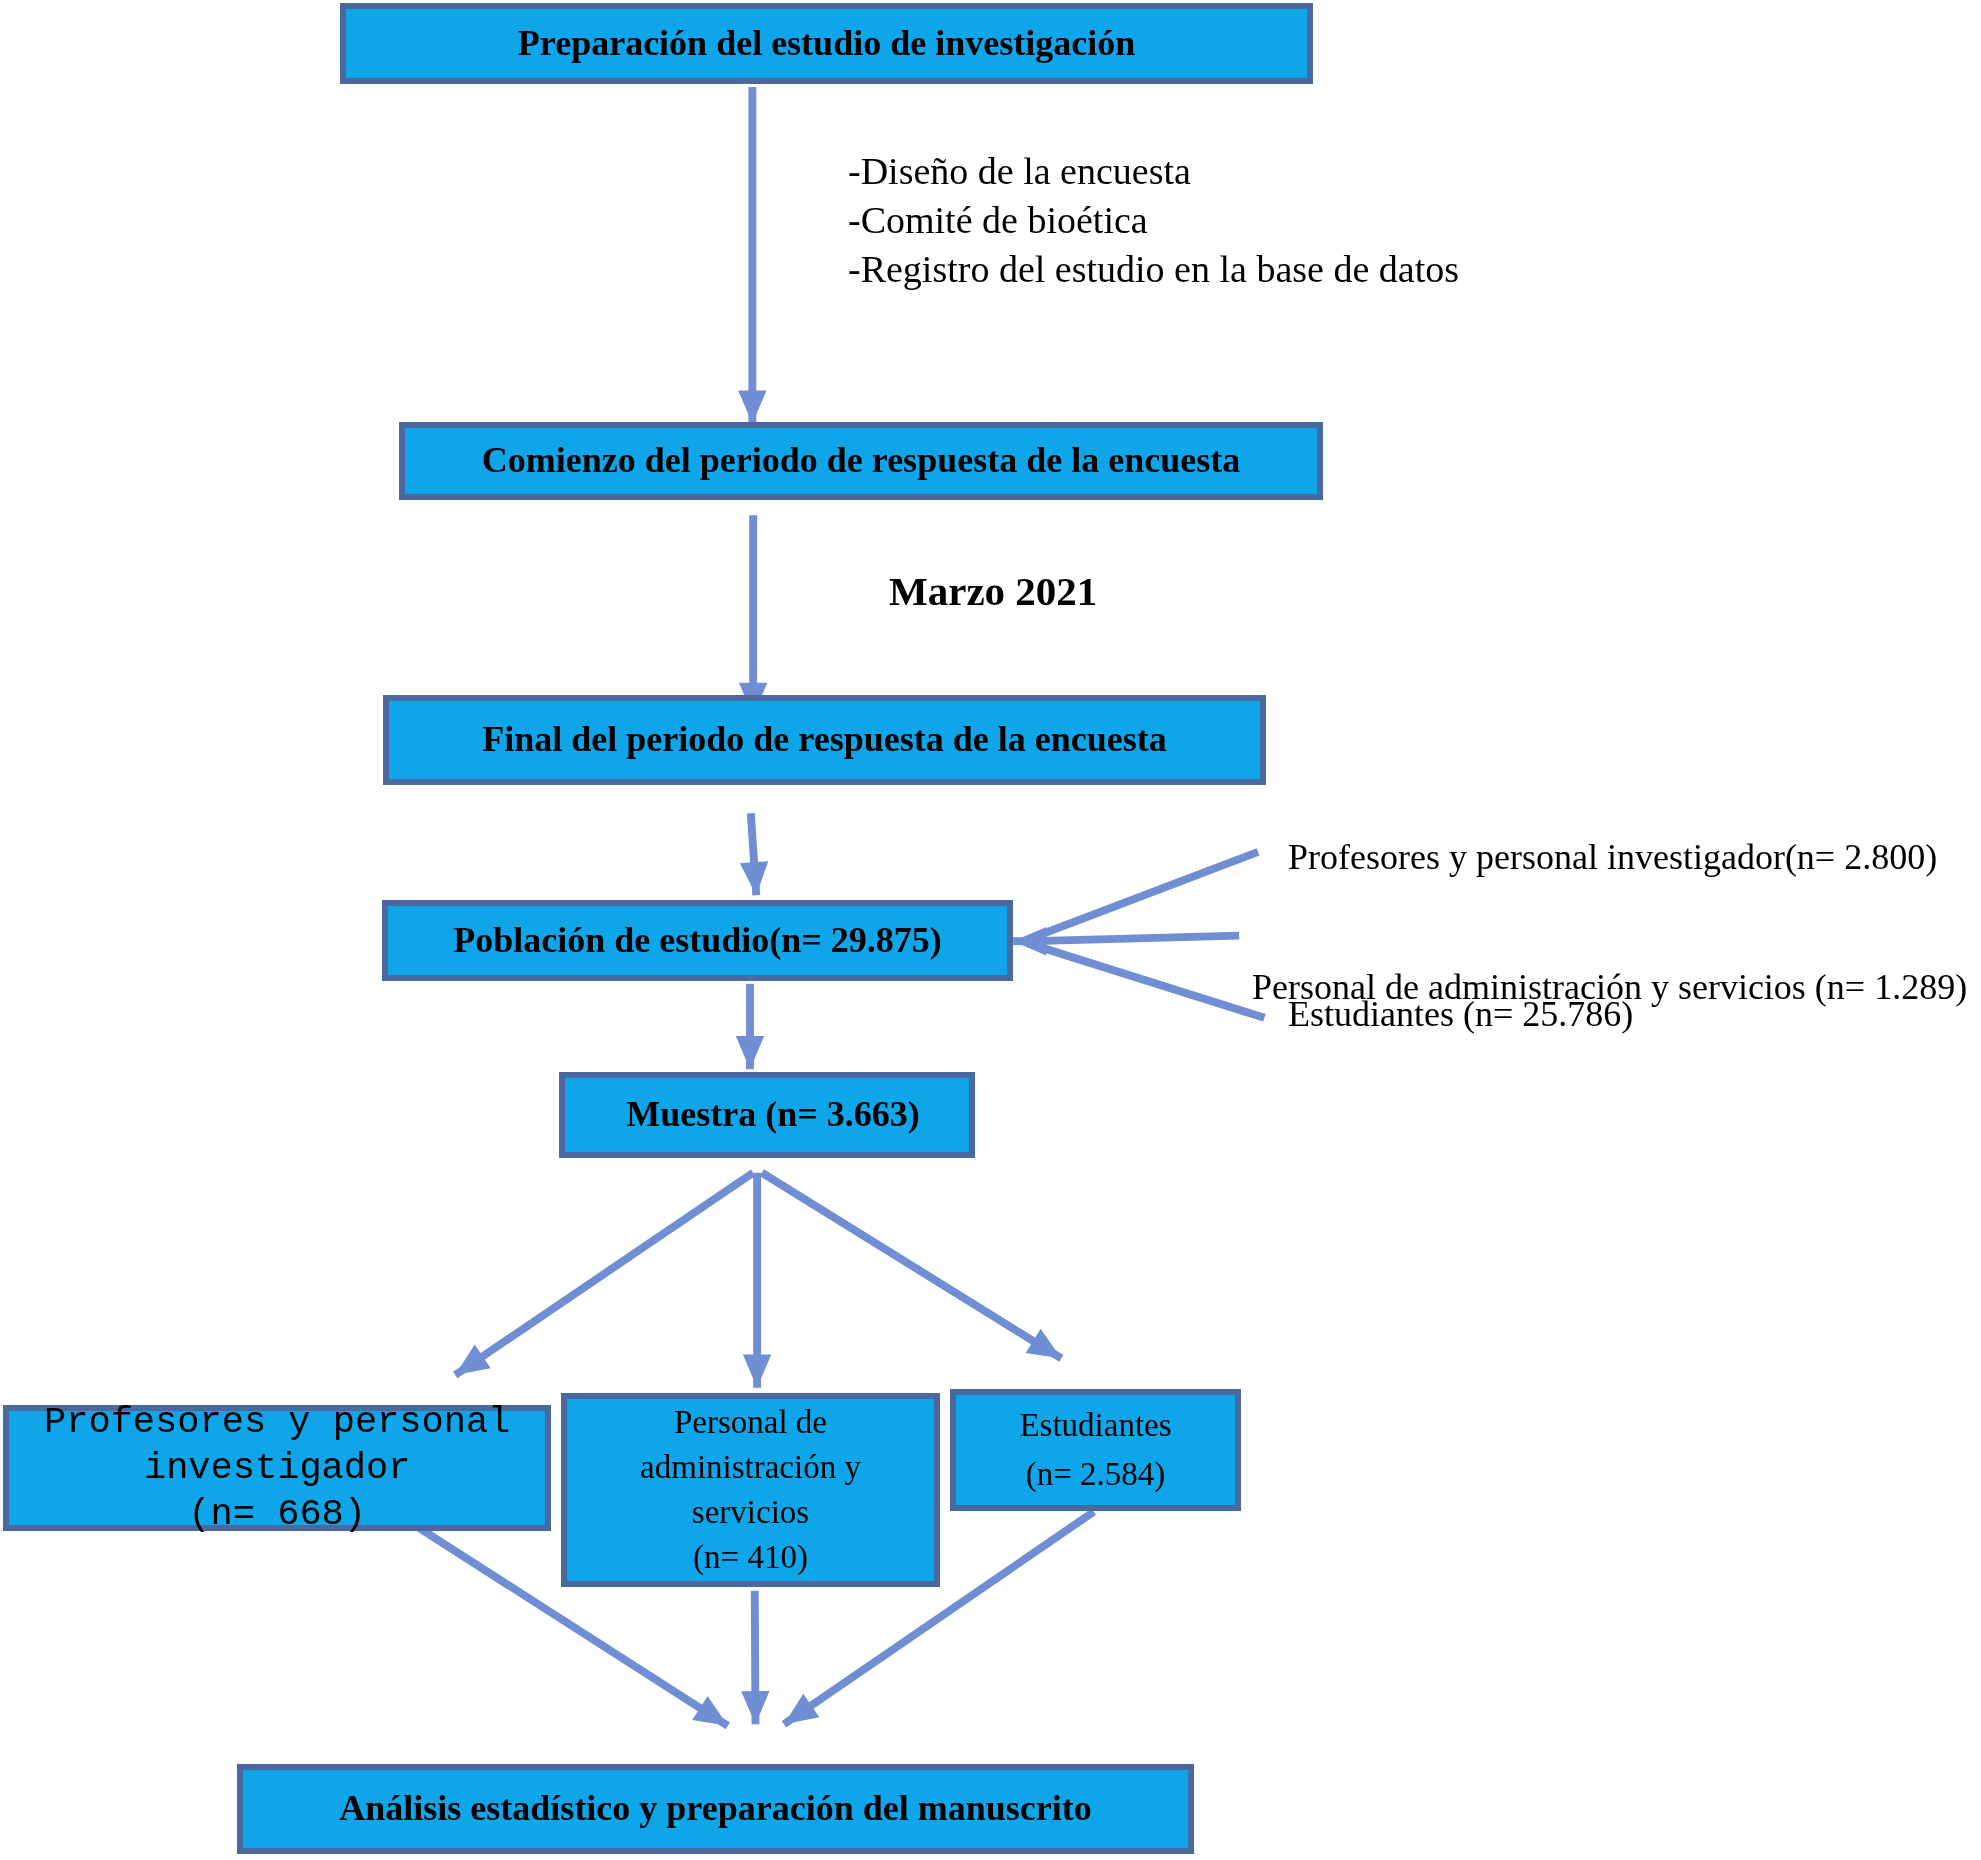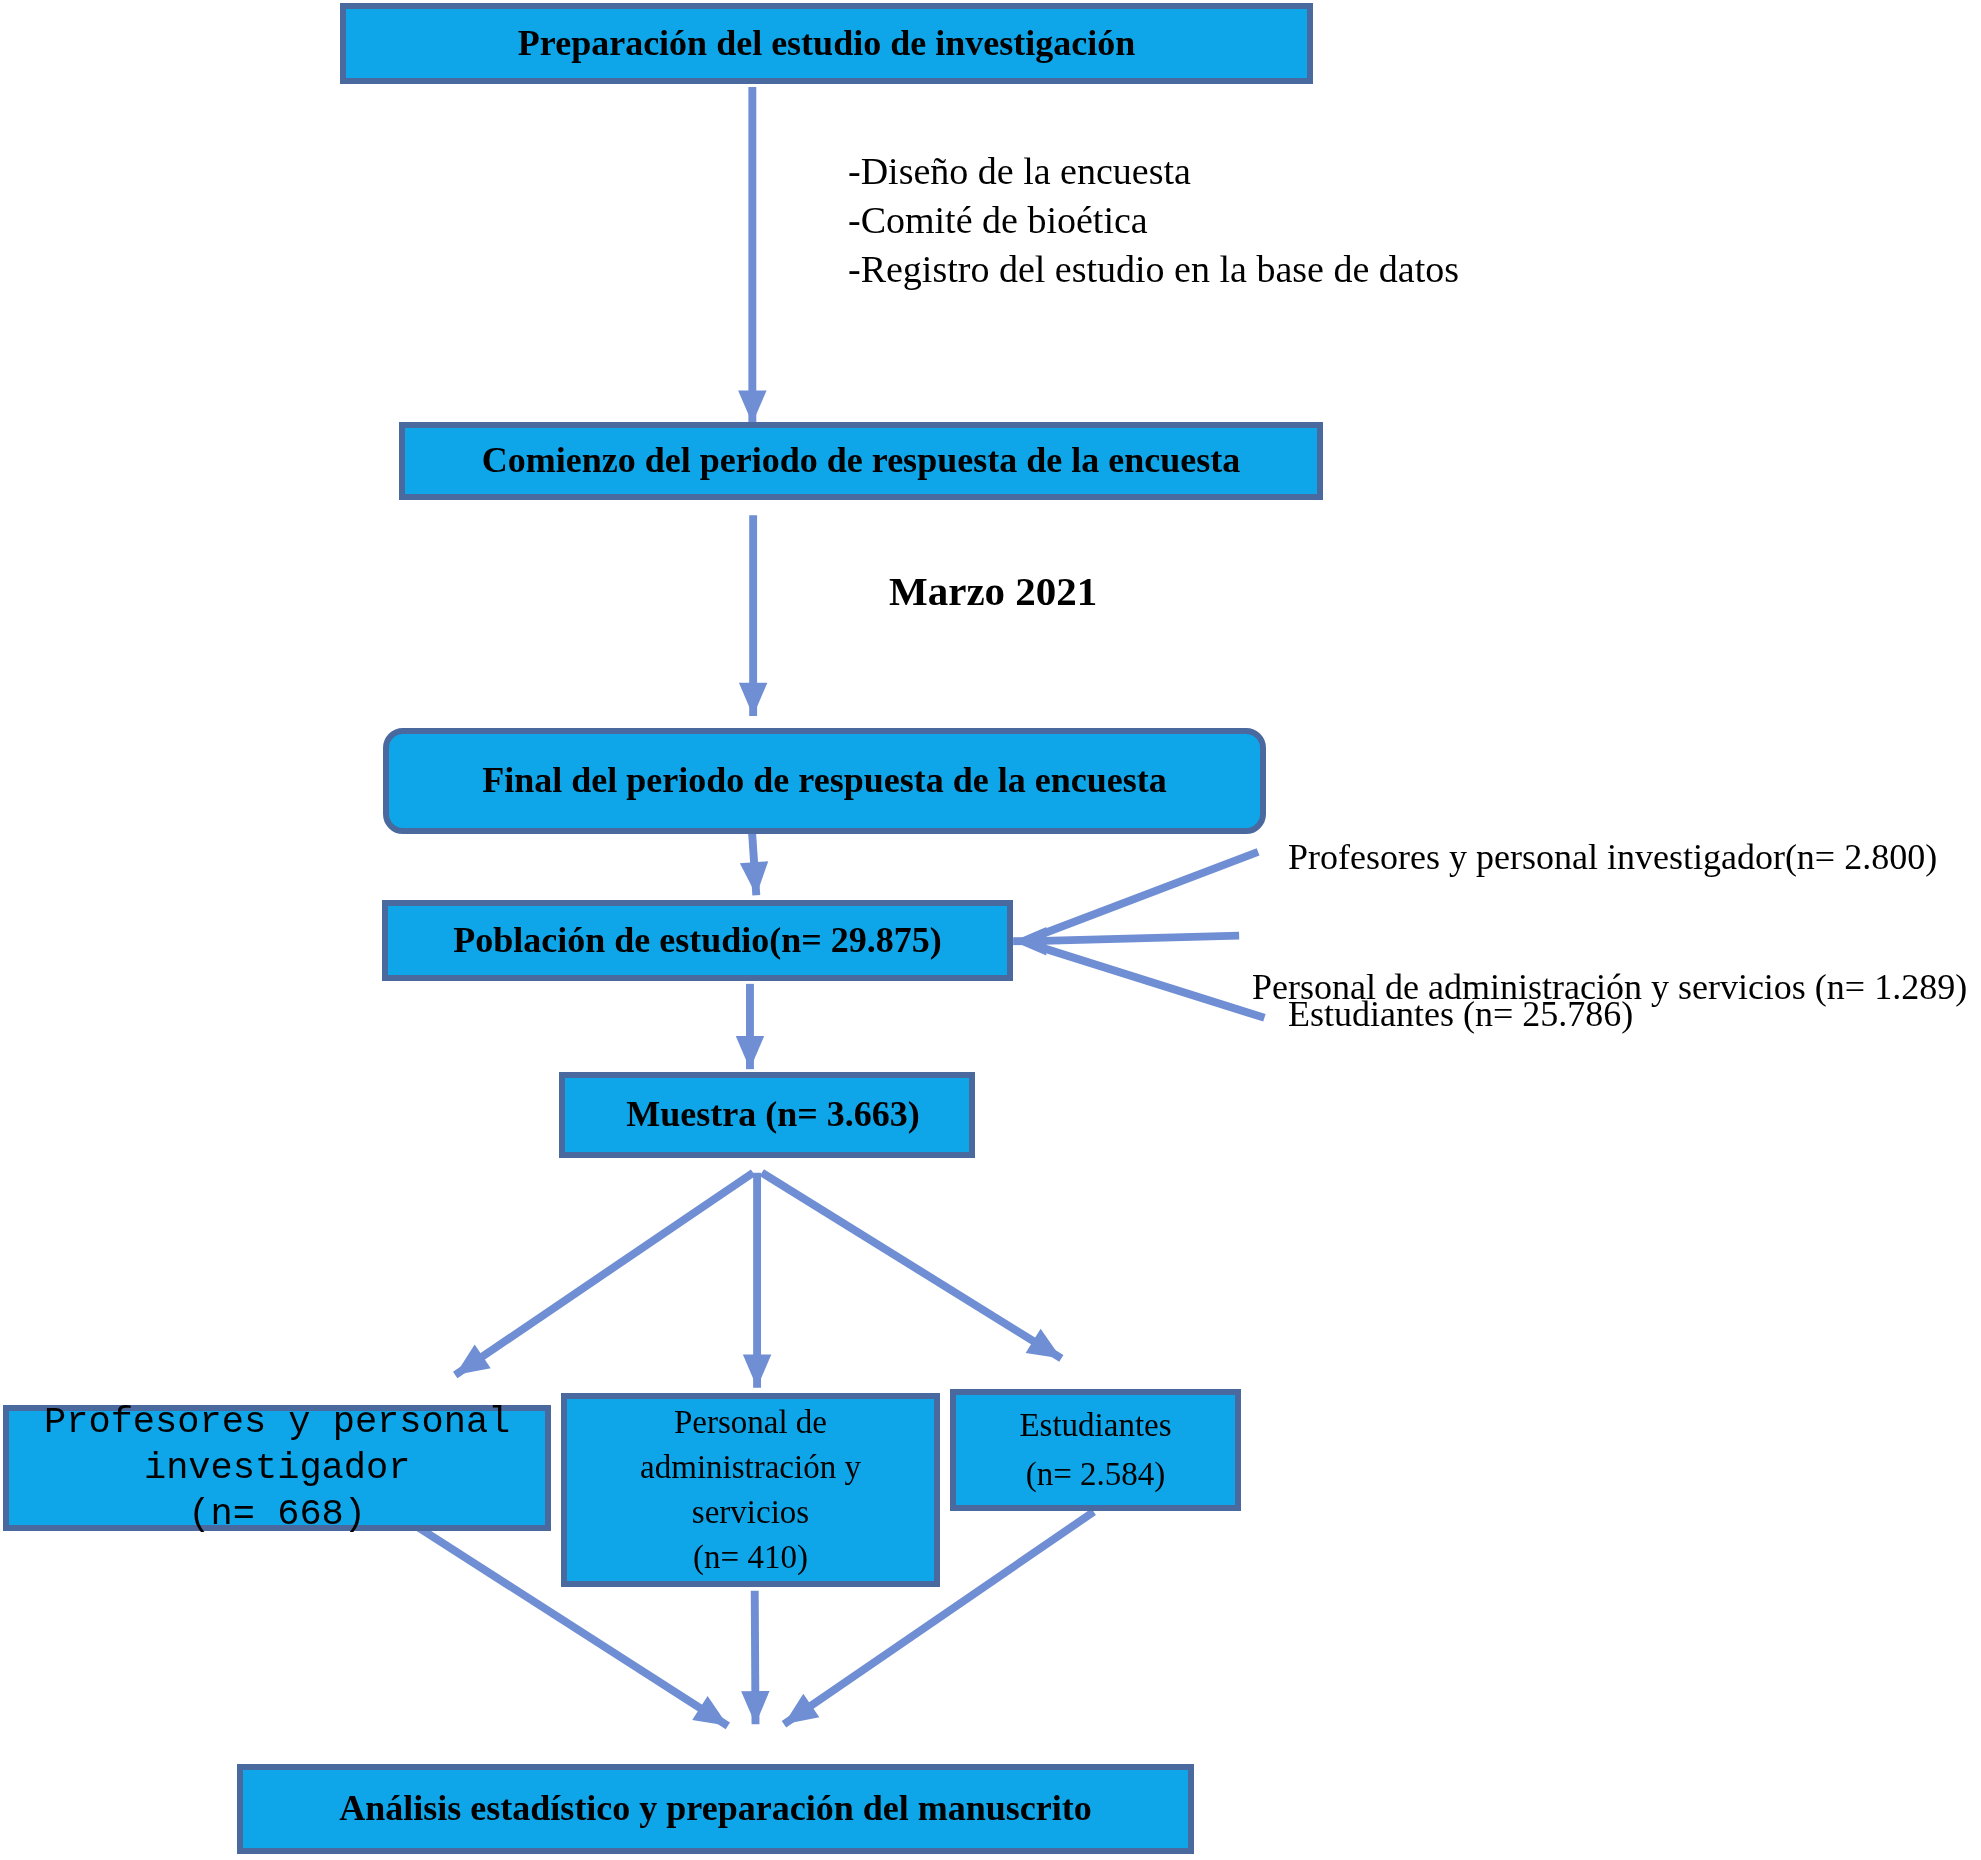--- a/index.html
+++ b/index.html
@@ -90,21 +90,21 @@
   </svg>
 
   <div class="fbox title" style="left:340px;top:3.2px;width:973px;height:81px;">
     <span>Preparación del estudio de investigación</span>
   </div>
 
   <div class="fbox title" style="left:363px;top:422px;width:924px;height:78px;margin-left:36px;">
     <span>Comienzo del periodo de respuesta de la encuesta</span>
   </div>
 
-  <div class="fbox title" style="left:383px;top:728px;width:883px;height:106px;border-radius:20px;">
+  <div class="fbox title" style="left:383px;top:695px;width:883px;height:90px;">
     <span>Final del periodo de respuesta de la encuesta</span>
   </div>
 
   <div class="fbox title" style="left:382px;top:900px;width:631px;height:81px;">
     <span>Población de estudio(n= 29.875)</span>
   </div>
 
   <div class="fbox title" style="left:559px;top:1072px;width:416px;height:86px;padding-left:12px;">
     <span>Muestra (n= 3.663)</span>
   </div>

